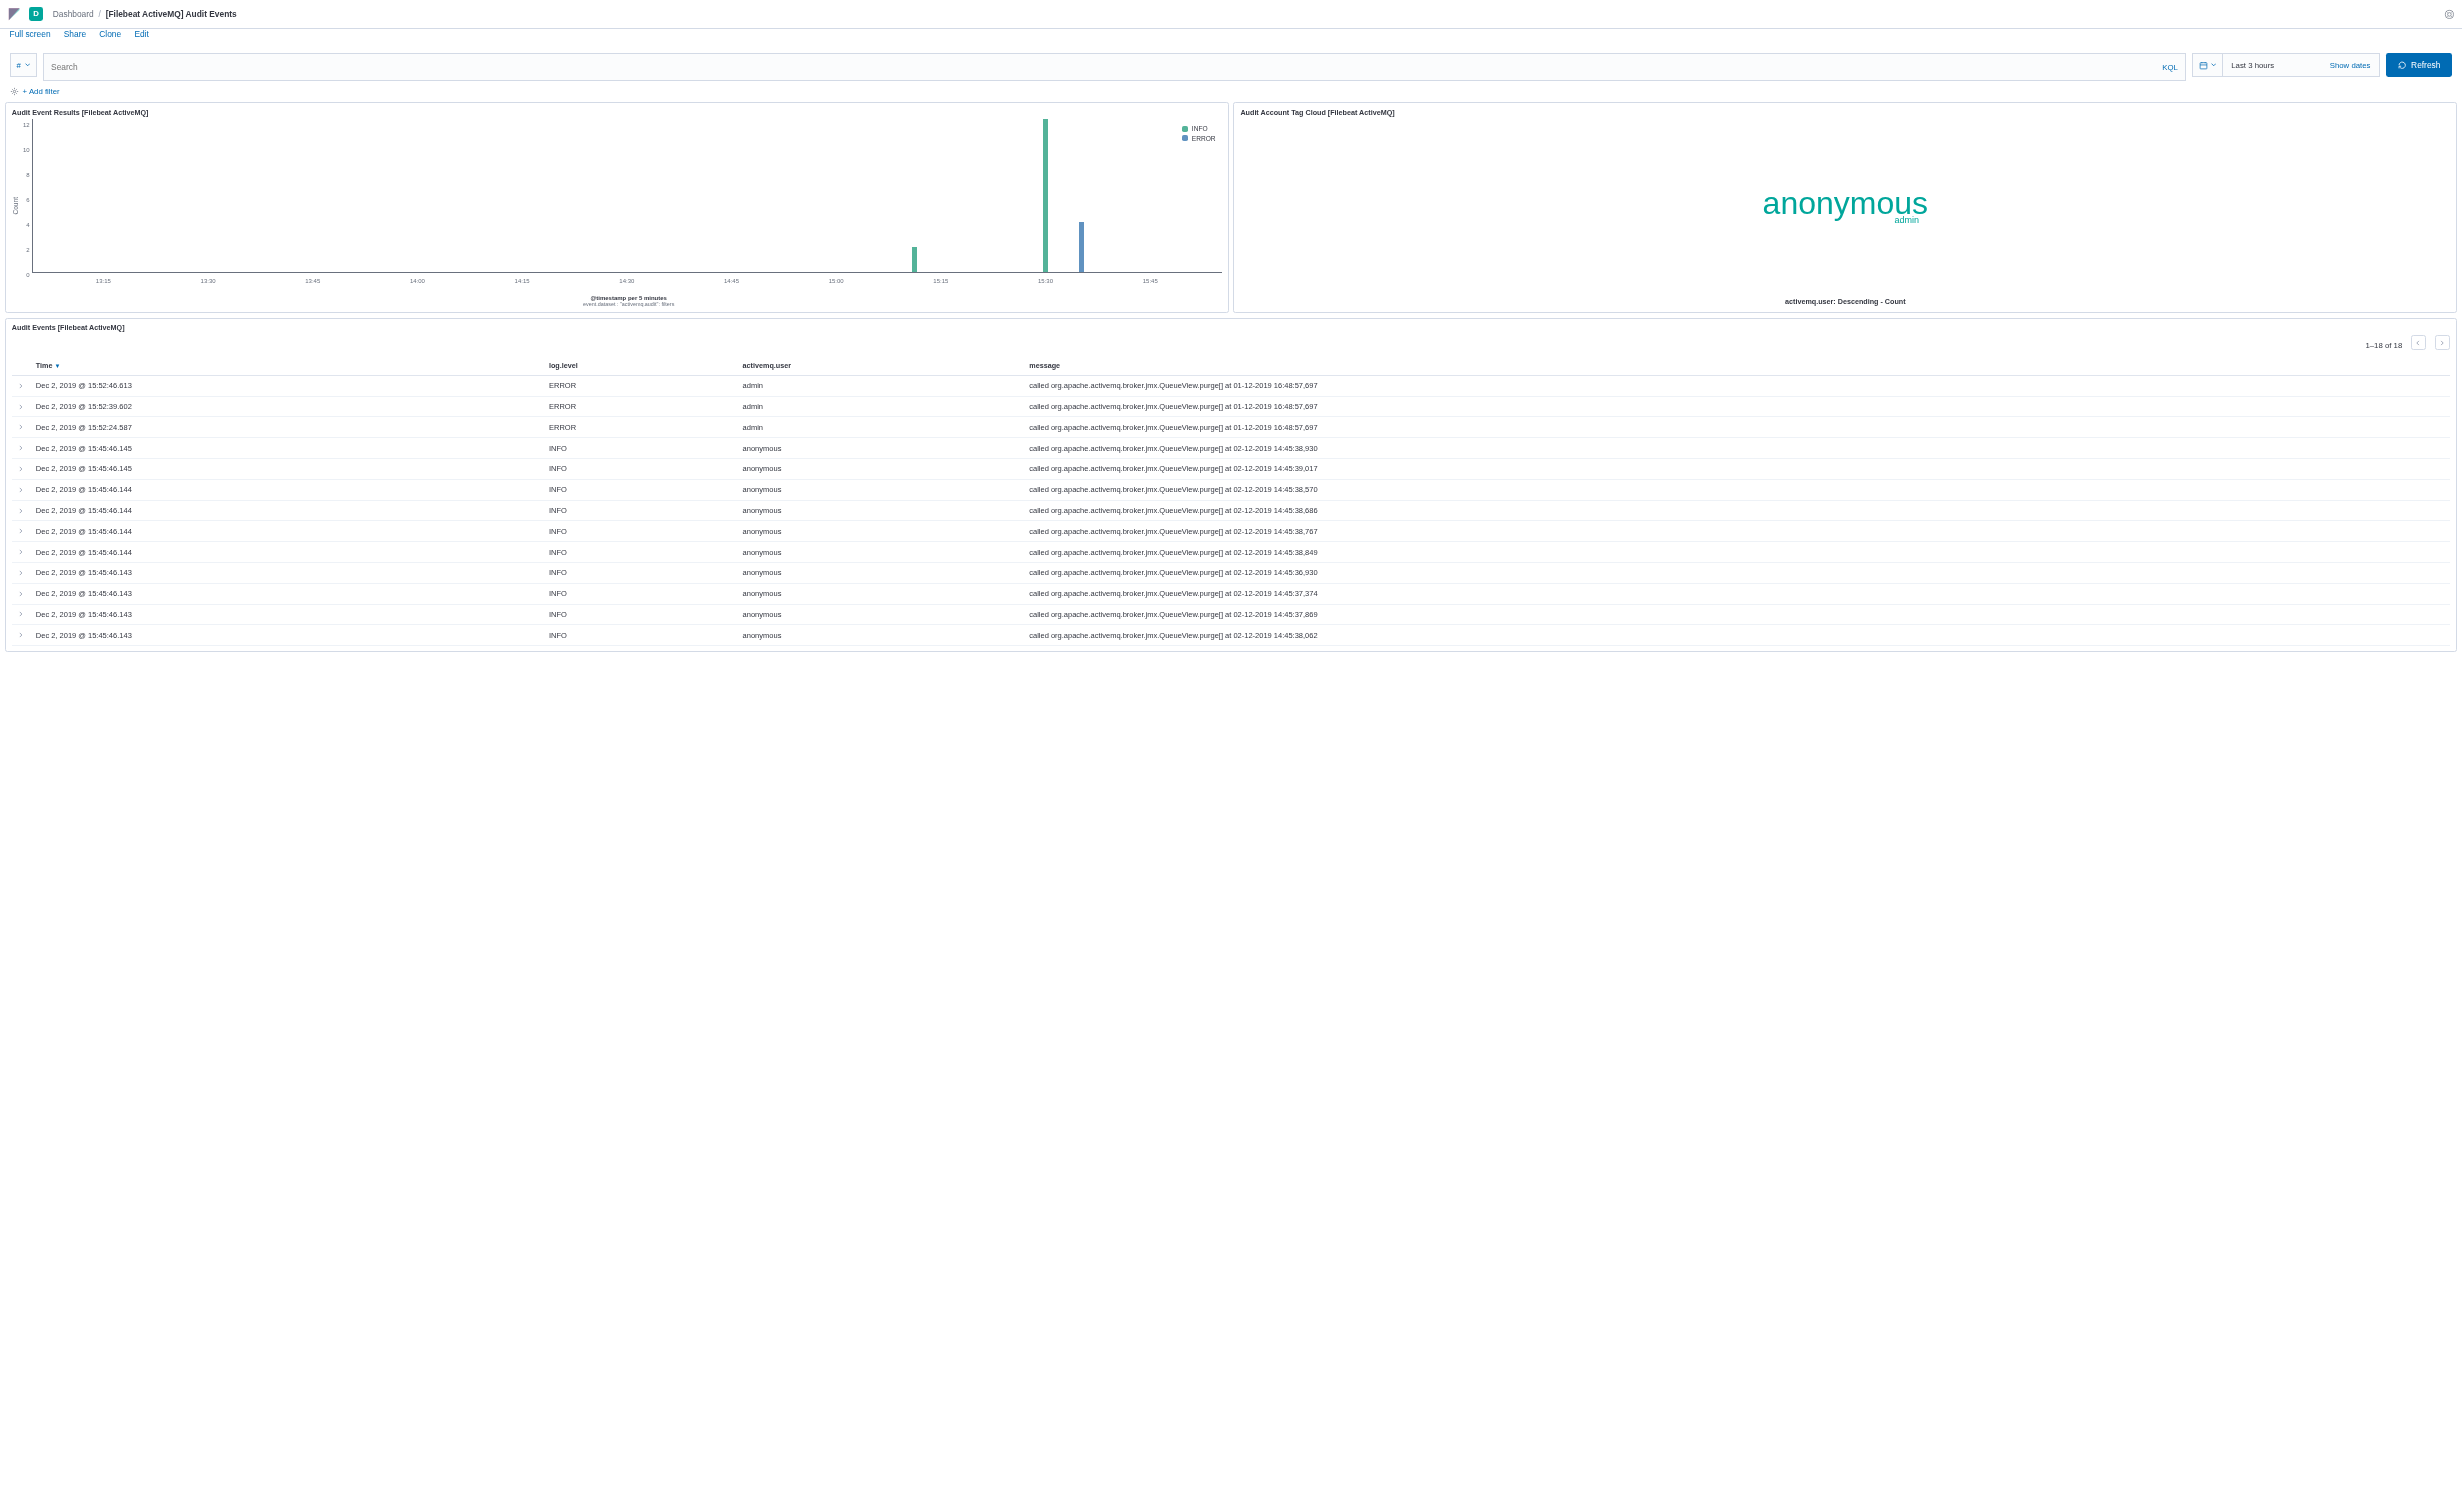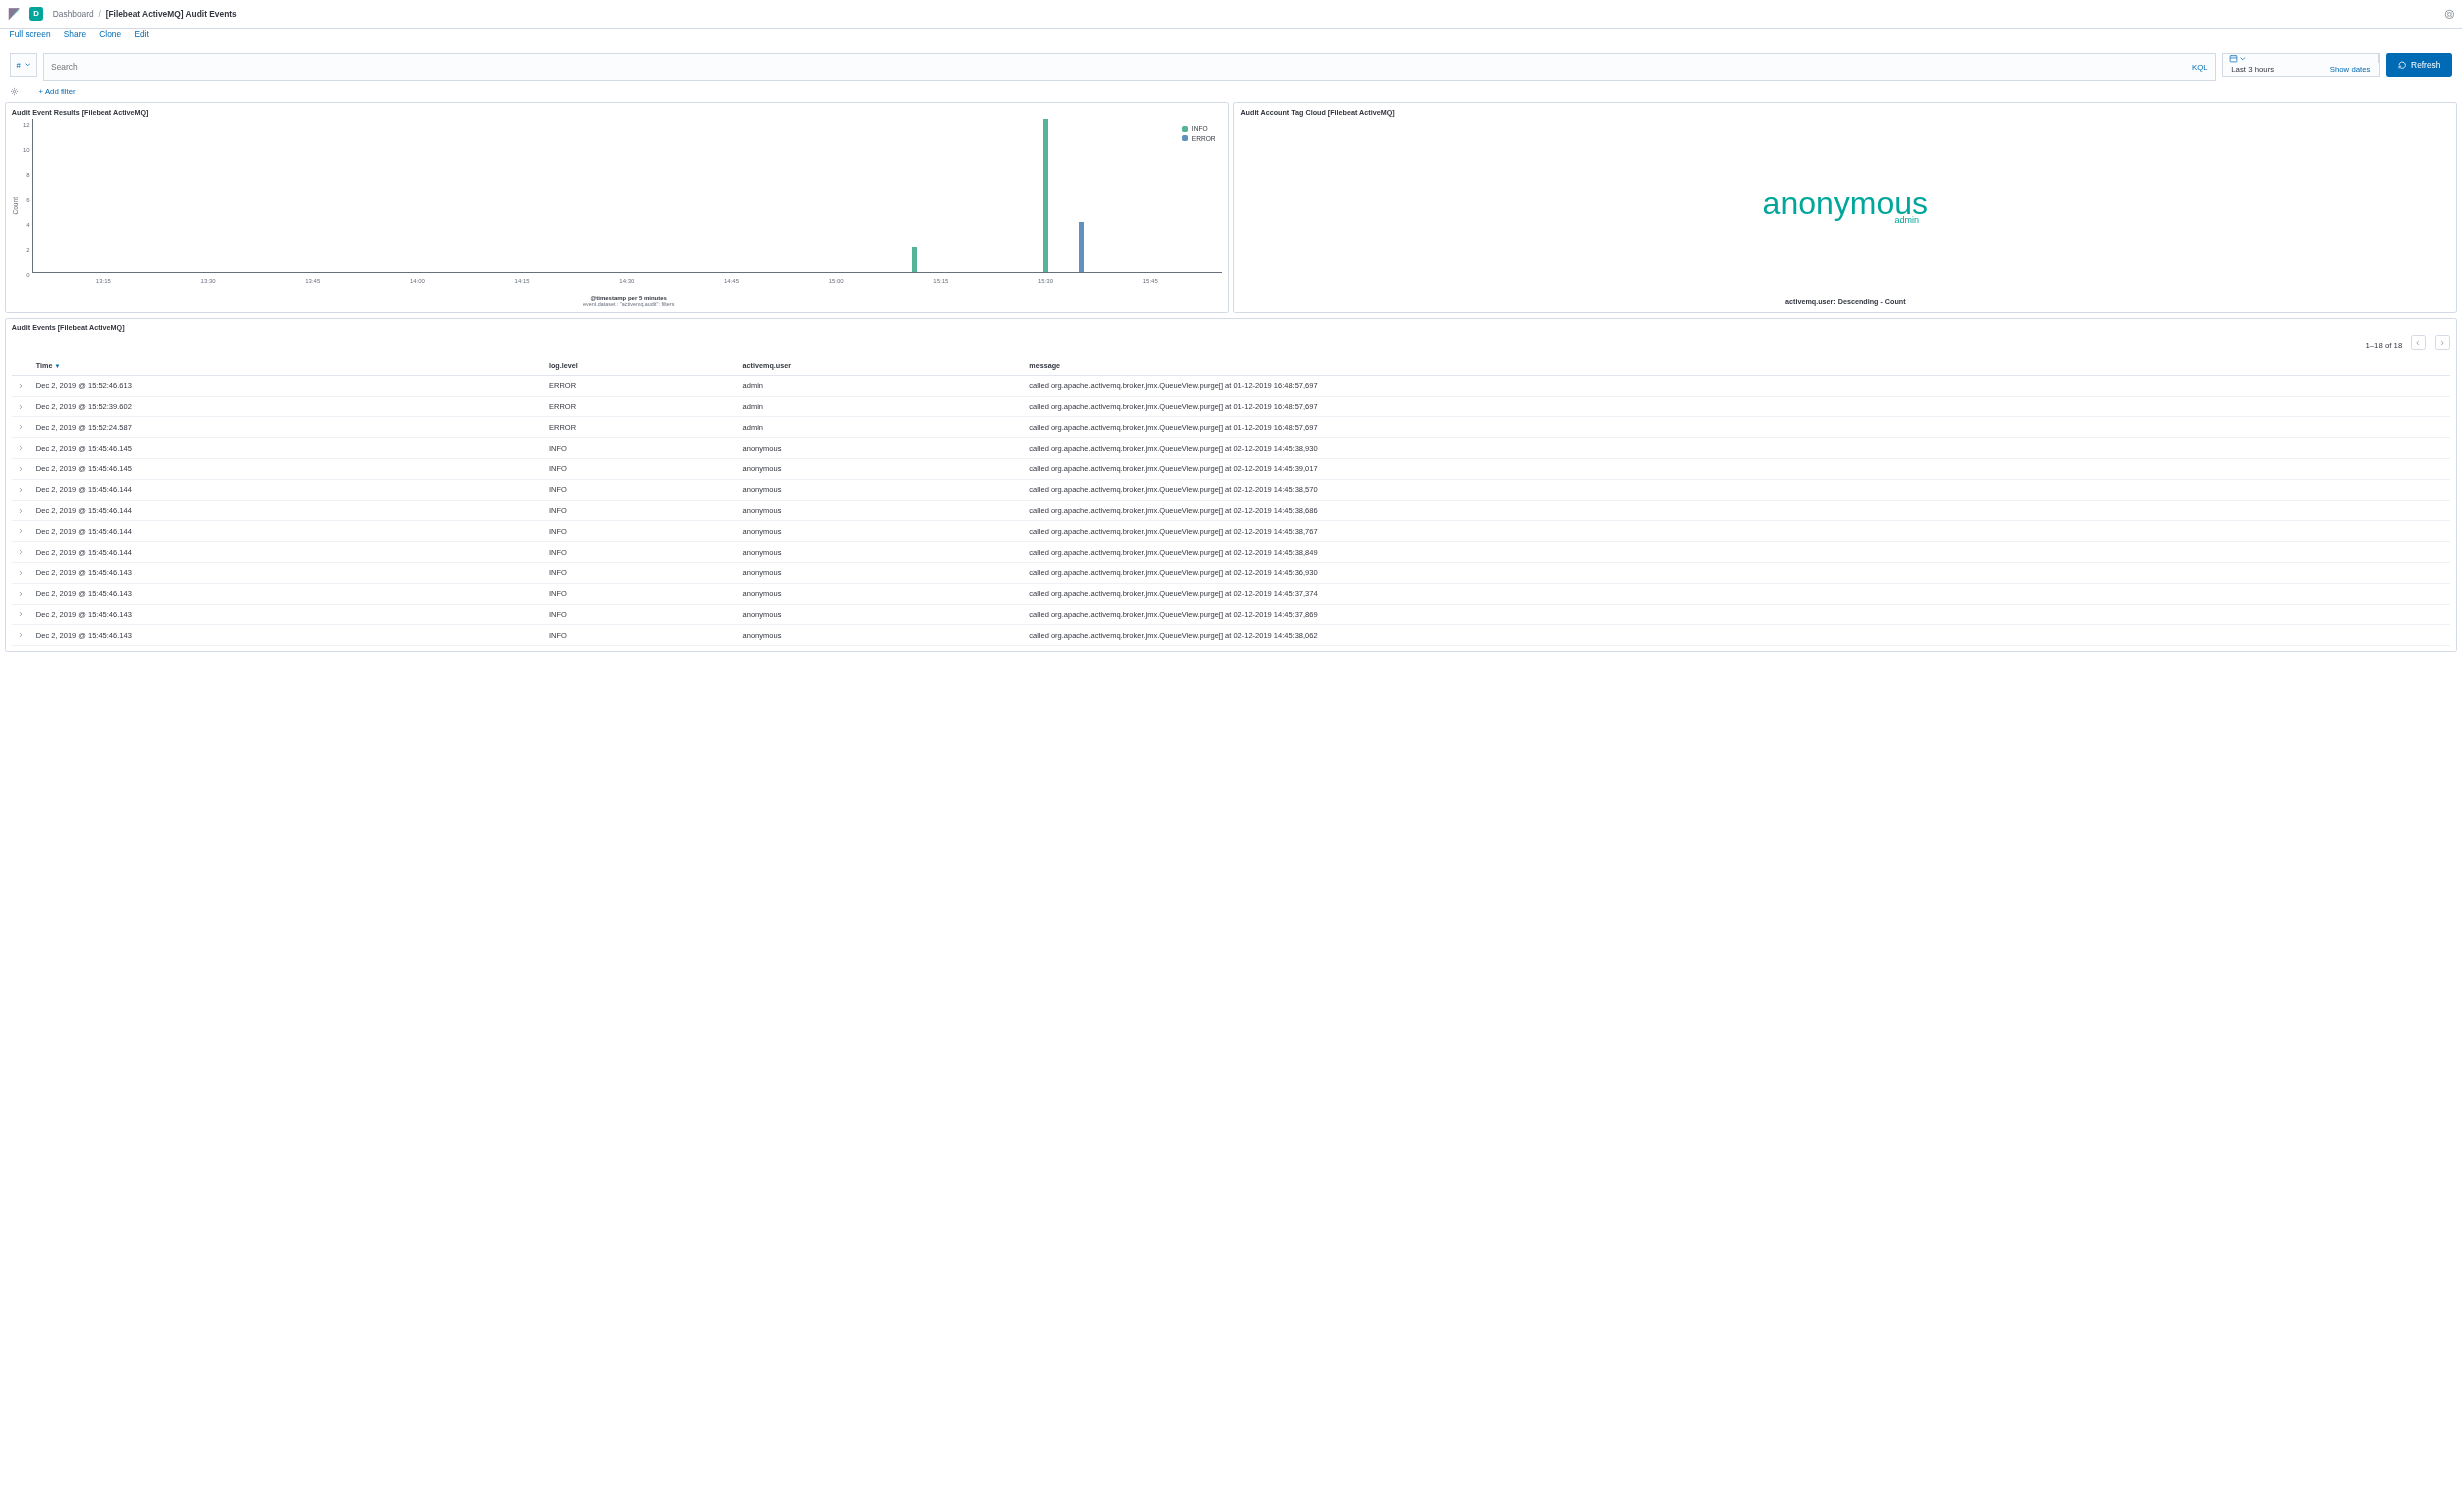--- a/index.html
+++ b/index.html
@@ -14,27 +14,27 @@
 .header-right-icon { width: 10.8px; height: 10.8px; color: #69707d; }
 
 .toolbar { display: flex; align-items: flex-start; height: 24px; padding: 0 9.6px; color: #006bb4; font-size: 8.4px; }
 .toolbar .item { margin-right: 13.2px; cursor: pointer; }
 
 .query-row { display: flex; gap: 6px; padding: 0 9.6px 4.8px 9.6px; }
 .filter-btn { border: 0.6px solid #d3dae6; background: #fbfcfd; color: #006bb4; height: 24px; padding: 0 6px; display: flex; align-items: center; gap: 3.6px; border-radius: 0; font-size: 7.8px; cursor: pointer; }
 .search-box { flex: 1; display: flex; align-items: center; border: 0.6px solid #d3dae6; background: #fbfcfd; height: 28px; padding: 0 7.2px; }
 .search-box input { flex: 1; border: none; outline: none; background: transparent; font-size: 8.4px; color: #343741; }
 .search-box .kql { color: #006bb4; font-size: 7.8px; margin-left: 4.8px; cursor: pointer; }
-.date-picker { display: flex; border: 0.6px solid #d3dae6; background: #fbfcfd; height: 24px; flex-direction: column; }
+.date-picker { display: flex; border: 0.6px solid #d3dae6; background: #fbfcfd; height: 24px; }
 .date-picker .cal { padding: 0 6px; display: flex; align-items: center; border-right: 0.6px solid #d3dae6; color: #006bb4; gap: 2.4px; cursor: pointer; }
 .date-picker .range { flex: 1; display: flex; align-items: center; padding: 0 8.4px; color: #343741; font-size: 7.8px; min-width: 156px; justify-content: space-between; }
 .date-picker .show-dates { color: #006bb4; cursor: pointer; }
 .refresh-btn { background: #006bb4; color: #fff; border: none; height: 24px; padding: 0 12px; display: flex; align-items: center; gap: 4.8px; font-size: 8.4px; font-weight: 500; border-radius: 2.4px; cursor: pointer; }
 
-.filter-bar { display: flex; align-items: center; padding: 1.2px 9.6px 6px; gap: 20px; }
+.filter-bar { display: flex; align-items: center; padding: 1.2px 9.6px 6px; gap: 4px; }
 .gear { color: #69707d; cursor: pointer; }
 .add-filter { color: #006bb4; font-size: 7.8px; cursor: pointer; }
 
 .dash { display: flex; gap: 4.8px; padding: 0 4.8px 4.8px; justify-content: space-between; }
 .panel { flex: 1; border: 0.6px solid #d3dae6; border-radius: 2.4px; background: #fff; padding: 4.8px 6px; position: relative; display: flex; flex-direction: column; }
 .panel-title { font-size: 7.2px; font-weight: 700; margin-bottom: 2.4px; }
 
 
 .chart-area { flex: 1; position: relative; display: flex; }
 .yaxis-label { writing-mode: vertical-rl; transform: rotate(180deg); font-size: 6.6px; color: #69707d; align-self: center; }

